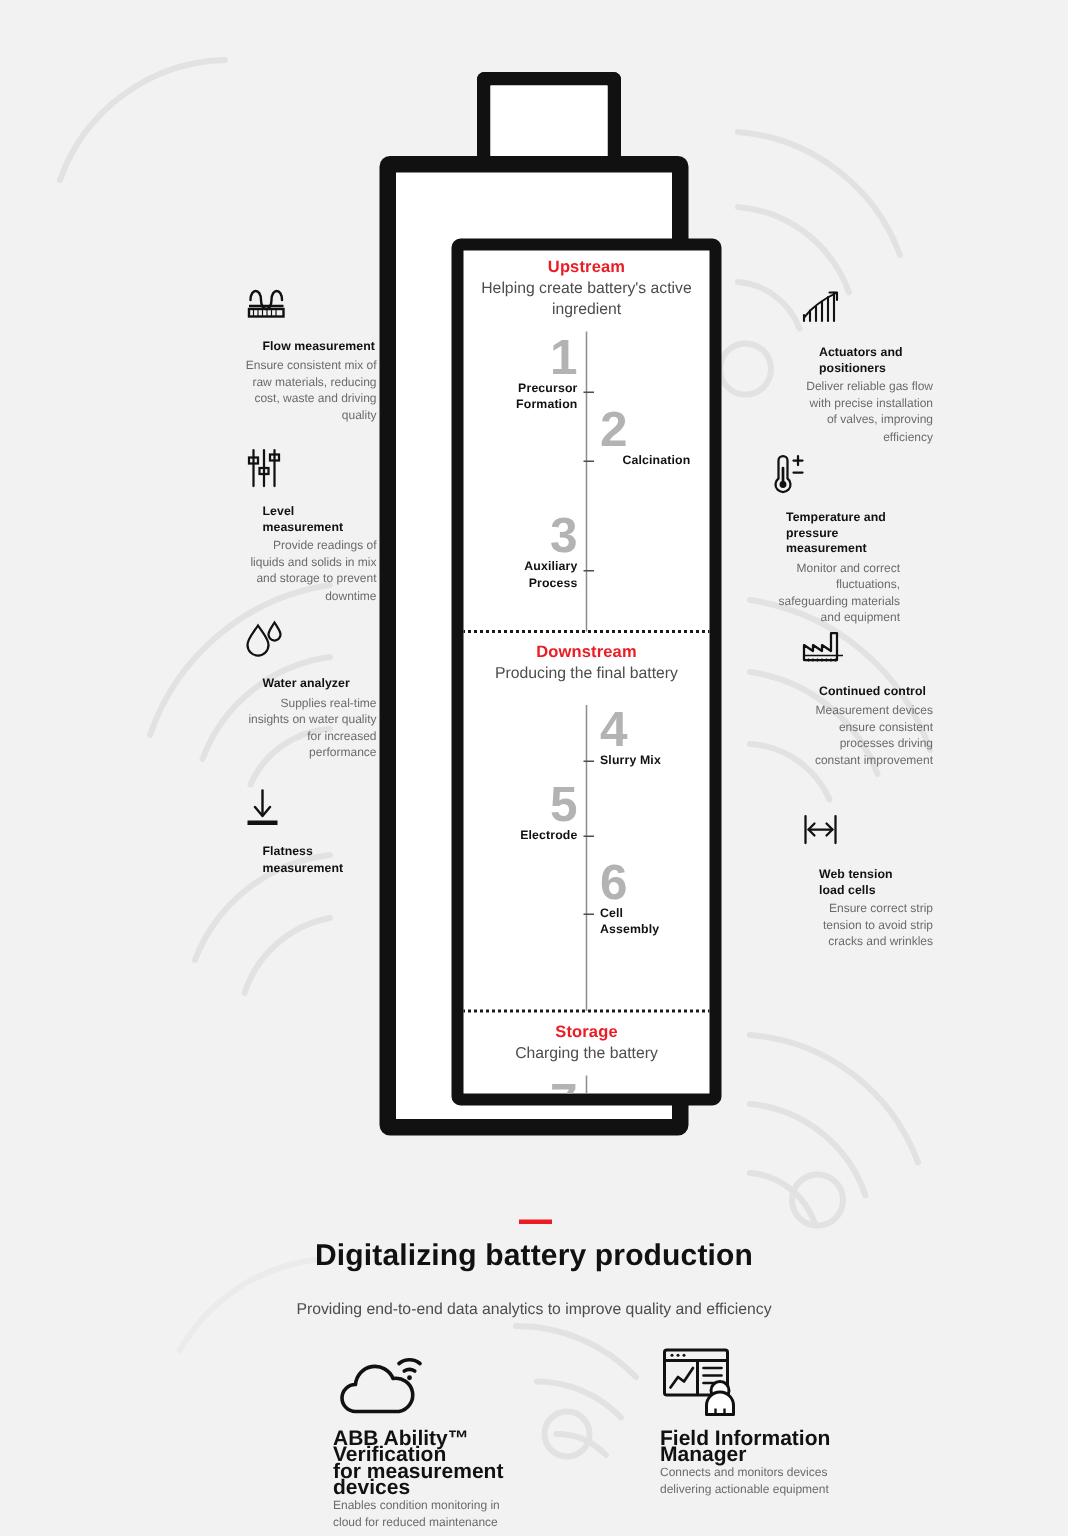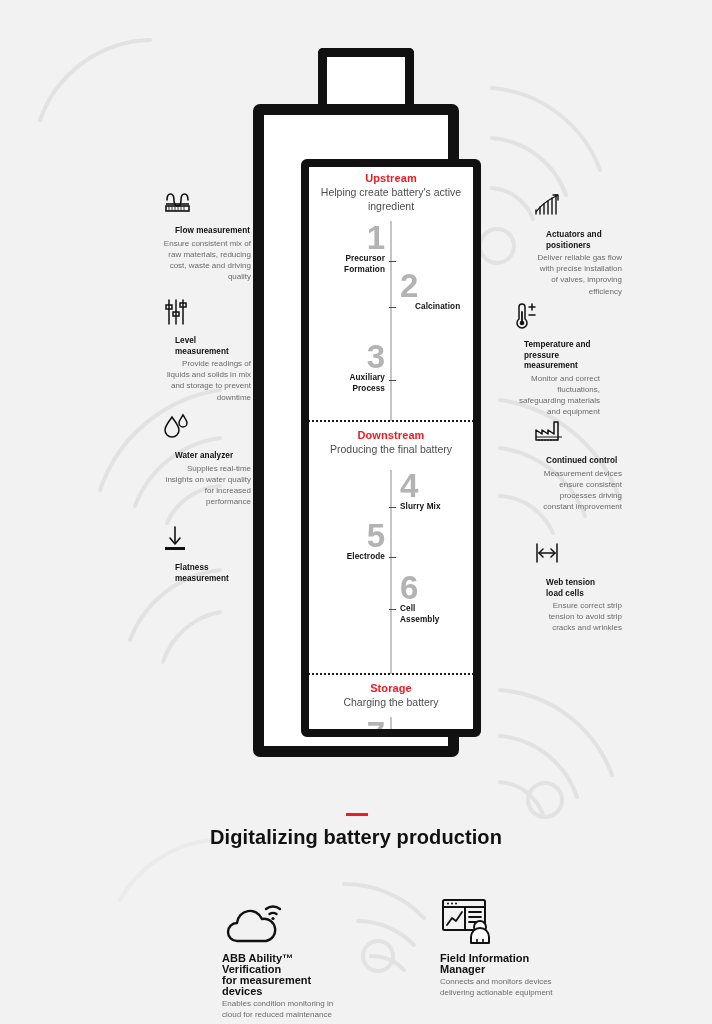--- a/index.html
+++ b/index.html
@@ -89,21 +89,21 @@
   .title{
     position:absolute;left:0;right:0;top:826px;text-align:center;
     font-size:20px;font-weight:bold;color:#111;letter-spacing:.1px;
   }
   .subtitle{
     position:absolute;left:0;right:0;top:867px;text-align:center;
     font-size:10.5px;color:#4d4d4d;
   }
   .footitem{position:absolute;width:132px;}
   .footitem .ico{height:52px;margin-bottom:6px;display:flex;align-items:flex-end;}
-  .footitem h4{margin:0;font-size:11px;font-weight:bold;color:#111;line-height:11px;}
+  .footitem h4{margin:0;font-size:14px;font-weight:bold;color:#111;line-height:11px;}
   .footitem p{margin:1px 0 0 0;font-size:8px;color:#6b6b6b;line-height:11.2px;}
 </style>
 </head>
 <body>
 
 <div class="stage">
 
   <svg class="bg" width="712" height="1024" viewBox="0 0 712 1024" aria-hidden="true">
     <g fill="none" stroke="#e2e2e2" stroke-width="4" stroke-linecap="round">
 
@@ -304,20 +304,21 @@
         <path d="M5 13 h16" stroke-linecap="round"></path>
         <path d="M9 9 l-4 4 l4 4 M17 9 l4 4 l-4 4" stroke-linecap="round" stroke-linejoin="round"></path>
       </svg>
     </div>
     <h4>Web tension<br>load cells</h4>
     <p>Ensure correct strip tension to avoid strip cracks and wrinkles</p>
   </div>
 
   <div class="redrule"></div>
   <div class="title">Digitalizing battery production</div>
+  <div class="subtitle">Providing end-to-end data analytics to improve quality and efficiency</div>
 
   <div class="footitem" style="left:222px;top:895px;">
     <div class="ico">
       <svg width="66" height="48" viewBox="0 0 66 48" fill="none" stroke="#111" stroke-width="2.4">
         <path d="M15 42 a9 9 0 0 1 0-18 a13 13 0 0 1 25-4 a9 9 0 0 1 4 22z" stroke-linejoin="round"></path>
         <path d="M44 10 a11 11 0 0 1 14 0" stroke-width="2.4" stroke-linecap="round" fill="none"></path>
         <path d="M47.5 15 a6.5 6.5 0 0 1 7 0" stroke-width="2.4" stroke-linecap="round" fill="none"></path>
         <circle cx="51" cy="19.5" r="1.6" fill="#111" stroke="none"></circle>
       </svg>
     </div>

